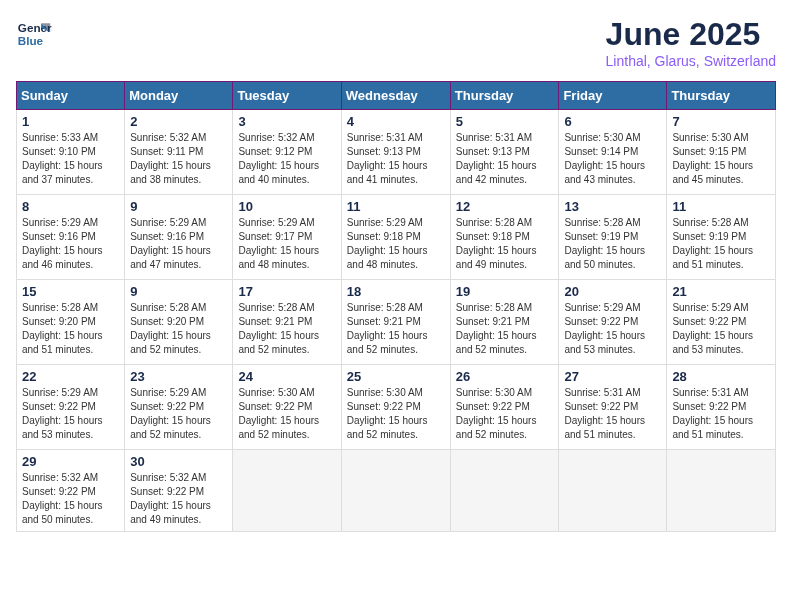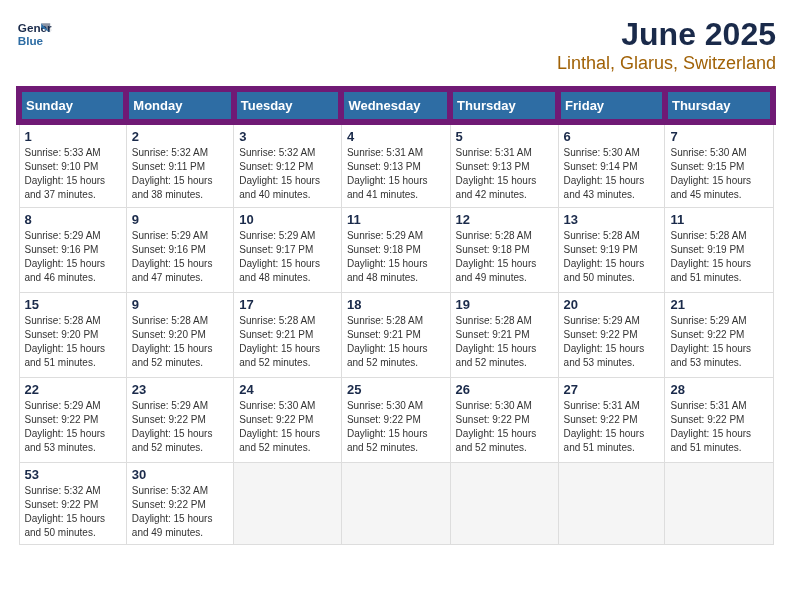--- a/index.html
+++ b/index.html
@@ -19,44 +19,44 @@
     .logo {
       display: flex;
       align-items: center;
       gap: 4px;
     }
     .logo-icon {
       width: 36px;
       height: 36px;
     }
     .title-block {
-      text-align: right;
+      text-align: left;
     }
     .month-year {
       font-size: 32px;
       font-weight: bold;
       color: #1a2a4a;
     }
     .location {
-      font-size: 18px;
-      color: #a16207;
+      font-size: 14px;
+      color: #8b5cf6;
     }
     .calendar {
       width: 100%;
       border-collapse: collapse;
       border: 1px solid #ccc;
     }
     .calendar th {
       background: #2e6da4;
       color: #fff;
       font-size: 13px;
       font-weight: bold;
       padding: 6px 4px;
       text-align: left;
-      border: 6px solid #701a75;
+      border: 1px solid #701a75;
     }
     .calendar td {
       vertical-align: top;
       border: 1px solid #ddd;
       padding: 4px 5px;
       font-size: 10px;
       color: #333;
       width: 110px;
       min-height: 80px;
       background: #fff;
@@ -340,21 +340,21 @@
         <span class="day-num">28</span>
         <div class="day-detail">
           <span>Sunrise: 5:31 AM</span><br>
           <span>Sunset: 9:22 PM</span><br>
           <span>Daylight: 15 hours and 51 minutes.</span>
         </div>
       </td>
       </tr>
       <tr class="last-row">
         <td>
-        <span class="day-num">53</span>
+        <span class="day-num">29</span>
         <div class="day-detail">
           <span>Sunrise: 5:32 AM</span><br>
           <span>Sunset: 9:22 PM</span><br>
           <span>Daylight: 15 hours and 50 minutes.</span>
         </div>
       </td>
         <td>
         <span class="day-num">30</span>
         <div class="day-detail">
           <span>Sunrise: 5:32 AM</span><br>

